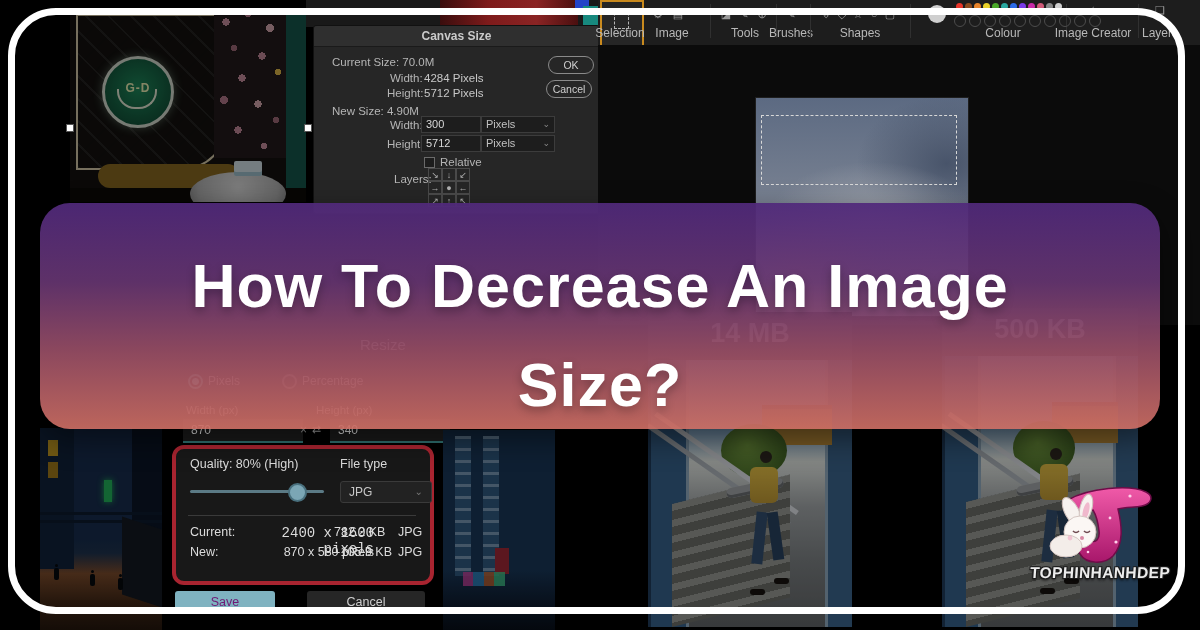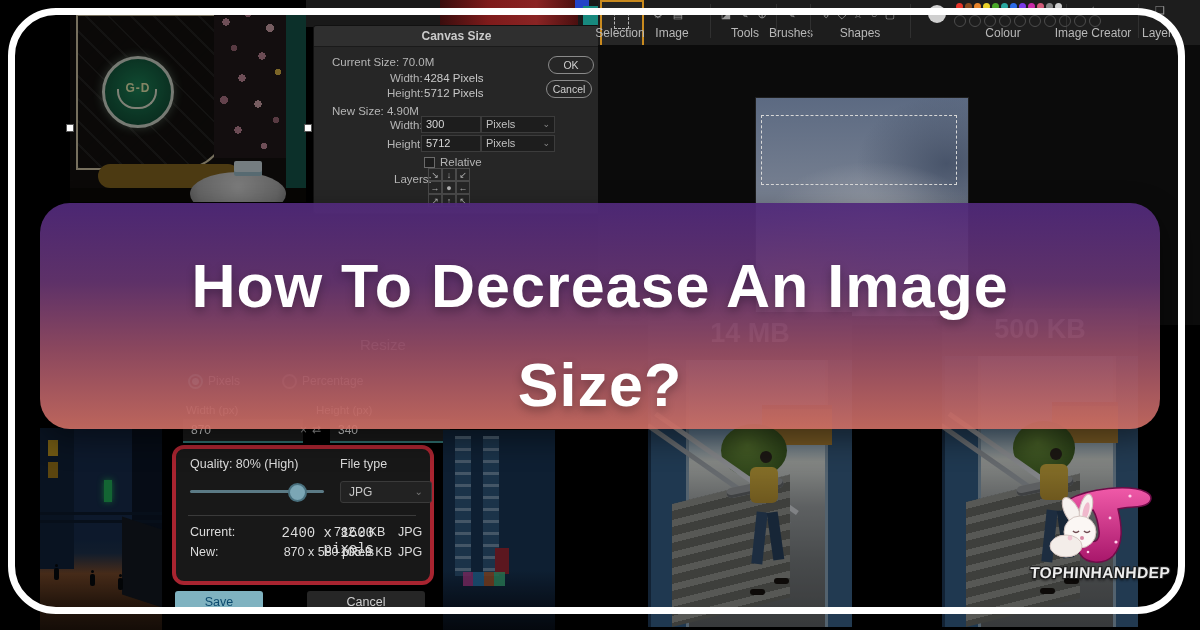--- a/index.html
+++ b/index.html
@@ -109,22 +109,22 @@
   .qpanel{left:172px;top:445px;width:254px;height:132px;background:#181818;
     border:4px solid #a82430;border-radius:12px;color:#dcdcdc;font-size:12.5px;}
   .qp-row{position:absolute;left:14px;right:12px;display:flex;}
   .slider-track{position:absolute;left:14px;top:41px;width:134px;height:3px;background:#5b7a85;border-radius:2px;}
   .slider-handle{position:absolute;left:112px;top:34px;width:15px;height:15px;border-radius:50%;
     background:#7ba6b5;border:2px solid #49707e;}
   .qp-divider{position:absolute;left:12px;top:66px;width:228px;height:1px;background:#3a3a3a;}
   .ft-select{position:absolute;left:164px;top:32px;width:74px;height:20px;background:#222;
     border:1px solid #3a3a3a;border-radius:3px;color:#c8c8c8;font-size:12px;line-height:20px;padding:0 8px;}
   .ft-select .chev{float:right;color:#777;font-size:10px;}
-  .btn-save{left:175px;top:591px;width:88px;height:23px;background:#7fb2c0;border-radius:3px;
-    color:#0c4a6e;text-align:center;line-height:23px;font-size:12.5px;}
+  .btn-save{left:175px;top:591px;width:100px;height:23px;background:#7fb2c0;border-radius:3px;
+    color:#701a75;text-align:center;line-height:23px;font-size:12.5px;}
   .btn-cancel{left:307px;top:591px;width:118px;height:23px;background:#262626;border-radius:3px;
     color:#cfcfcf;text-align:center;line-height:23px;font-size:12.5px;}
 
   
   .city1{left:40px;top:428px;width:122px;height:202px;overflow:hidden;
     background:linear-gradient(180deg,#142743 0 55%,#1b2c44 62%,#6b4226 72%,#3a2314 86%,#20140c);}
   .city1 .bL{position:absolute;left:0;top:0;width:34px;height:70%;background:#0f1d33;}
   .city1 .bR{position:absolute;right:0;top:0;width:30px;height:78%;background:#0a1322;}
   .city1 .sign{position:absolute;width:10px;height:16px;background:#a8841e;}
   .city1 .green{position:absolute;left:64px;top:52px;width:8px;height:22px;background:#1e9a4e;box-shadow:0 0 6px #1e9a4e;}

